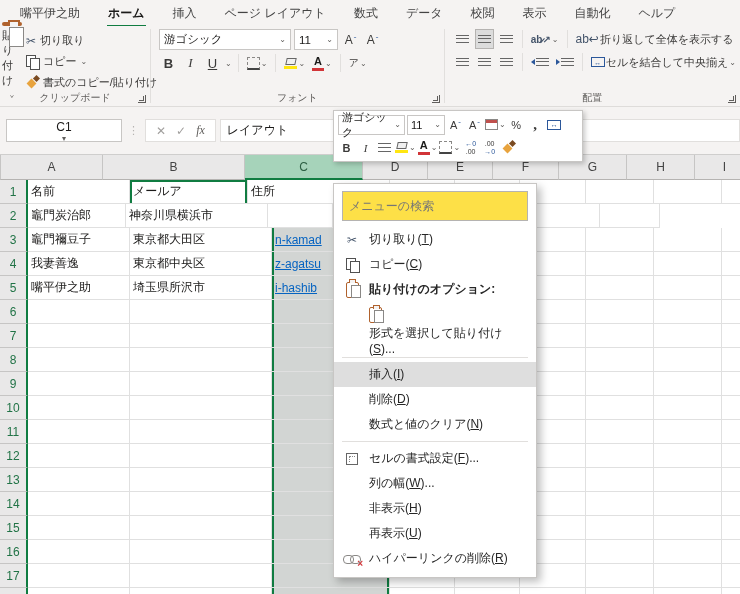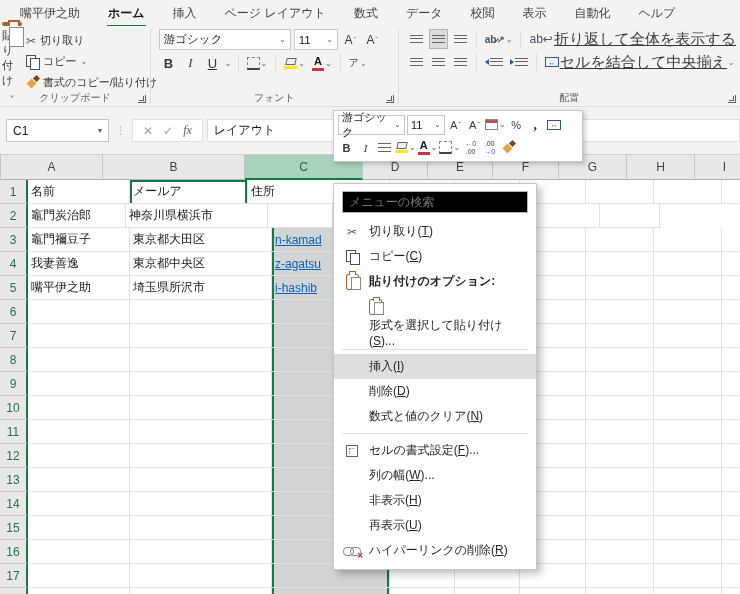--- a/index.html
+++ b/index.html
@@ -69,34 +69,34 @@
   .bucket { width:10px; height:7px; border:1.3px solid #666; transform:skewX(-12deg); background:#f0f0f0; }
   .fclA { font-size:11px; font-weight:bold; color:#1b1a19; }
 
   .algrp { flex:1; display:flex; flex-direction:column; gap:3px; padding-left:8px; }
   .lines { width:13px; height:9px; background:
     linear-gradient(#666 0 1.4px, transparent 1.4px) top/13px 1.4px no-repeat,
     linear-gradient(#666 0 1.4px, transparent 1.4px) center/13px 1.4px no-repeat,
     linear-gradient(#666 0 1.4px, transparent 1.4px) bottom/13px 1.4px no-repeat; }
   .rbtn.sel { background:#dcdcdc; border:1px solid #b5b3b1; }
   .vsep { width:1px; height:18px; background:#e1dfdd; margin:0 3px; }
-  .wraptxt, .mergetxt { font-size:15px; white-space:nowrap;text-decoration:underline; }
+  .wraptxt, .mergetxt { font-size:11px; white-space:nowrap; }
   .ic-orient { font-size:10px; color:#44546a;font-weight:bold; }
   .tri-l { width:0; height:0; border-top:3px solid transparent; border-bottom:3px solid transparent; border-right:4px solid #2b579a; }
   .tri-r { width:0; height:0; border-top:3px solid transparent; border-bottom:3px solid transparent; border-left:4px solid #2b579a; }
   .ic-merge { width:14px; height:10px; border:1px solid #2b579a; display:flex;
     align-items:center; justify-content:center; font-size:7px; color:#2b579a; }
   .ic-wrap { font-size:12px; color:#44546a; white-space:nowrap; }
 
   
   .frmrow { height:48px; background:#f5f3f2; display:flex; align-items:center;
     padding:0 0 0 6px; border-bottom:1px solid #cfcecd; }
-  .namebox { width:103px; height:23px; background:#fff; border:1px solid #c8c6c4;
+  .namebox { width:116px; height:23px; background:#fff; border:1px solid #c8c6c4;
     display:flex; align-items:center; justify-content:space-between; padding:0 6px;
-    font-size:12px; color:#1b1a19; }
+    font-size:12px; color:#1b1a19;flex-direction:column; }
   .nb-ch { font-size:8px; color:#605e5c; }
   .fdots { color:#b5b3b1; padding:0 6px; font-size:11px; }
   .fbtns { display:flex; align-items:center; gap:10px; background:#fff;
     border:1px solid #e1dfdd; height:23px; padding:0 10px; color:#a19f9d; font-size:12px; }
   .fbtns .fx { font-style:italic; font-family:"Liberation Serif",serif; color:#605e5c; }
   .finput { flex:1; height:23px; background:#fff; border:1px solid #e1dfdd;
     margin-left:4px; display:flex; align-items:center; padding:0 6px; font-size:12px; color:#1b1a19; }
 
   
   .sheet { position:absolute; left:0; top:155px; width:740px; height:439px;
@@ -134,22 +134,22 @@
     background:linear-gradient(#c0504d 0 3px, #fff 3px); }
   .decnum { display:flex; flex-direction:column; font-size:7px; line-height:1.1;
     color:#3b3a39; align-items:center; }
   .decnum b { color:#2b579a; font-weight:normal; }
   .comma { font-family:"Liberation Serif",serif; font-weight:bold; font-size:15px; }
 
   
   .cmenu { position:absolute; left:333px; top:183px; width:204px; background:#fff;
     border:1px solid #c8c6c4; box-shadow:4px 4px 8px rgba(0,0,0,.25); z-index:60;
     padding:6px 0; font-size:12px; color:#262626; }
-  .msearch { margin:1px 8px 6px; height:22px; border:1px solid #b5b3b1;
-    display:flex; align-items:center; padding:0 6px; color:#767676; background:#000000; }
+  .msearch { margin:1px 8px 6px; height:30px; border:1px solid #b5b3b1;
+    display:flex; align-items:center; padding:0 6px; color:#767676; background:#fde047; }
   .mi { height:25px; display:flex; align-items:center; padding:0 8px; cursor:default; }
   .mi.hl { background:#dedede; }
   .mi.bold { font-weight:bold; }
   .mic { width:20px; margin-right:7px; display:flex; align-items:center;
     justify-content:center; flex:none; }
   .mi u { text-decoration:underline; }
   .msep { height:1px; background:#e1dfdd; margin:4px 8px; }
   .ic-clip.sm { width:13px; height:16px; border-width:1.5px; background:#fff; }
   .ic-clip.sm::before { width:5px; height:3px; border-width:1.5px; left:2.5px; top:-3.5px; }
   .ic-clip.sm::after { width:8px; height:11px; right:-3px; top:2px; }

